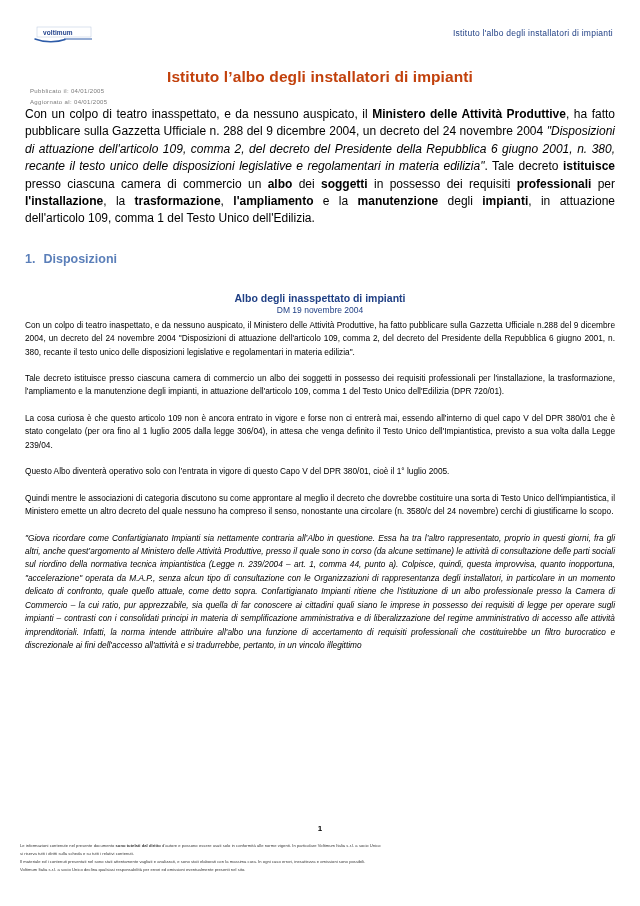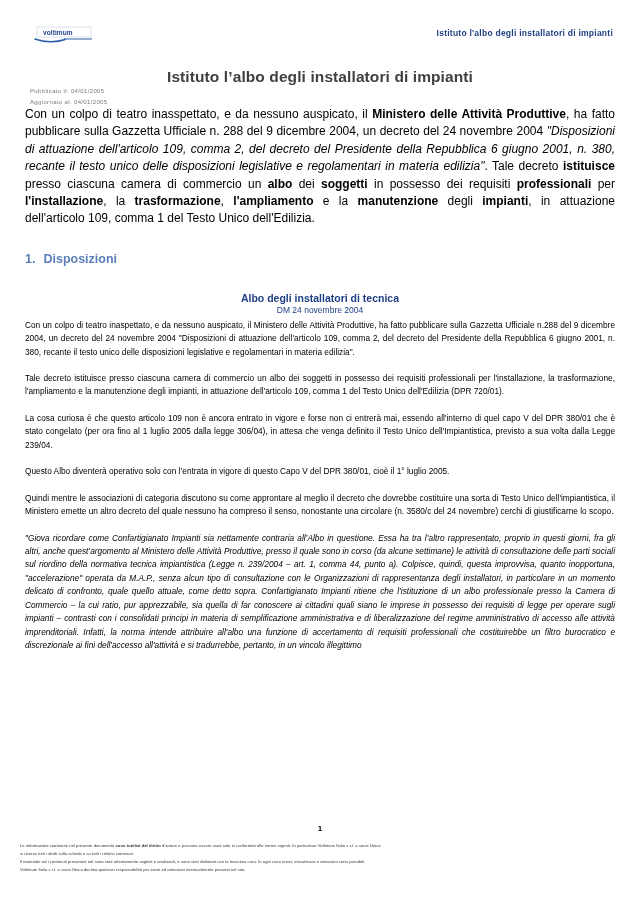--- a/index.html
+++ b/index.html
@@ -37,33 +37,33 @@
     width: 62px;
     height: 17px;
   }
   .logo svg { display: block; }
 
   .header-title {
     position: absolute;
     right: 2px;
     top: 28px;
     font-size: 8.5px;
-    font-weight: bold;
+    font-weight: normal;
     color: #1F3F84;
     letter-spacing: 0.25px;
     white-space: nowrap;
     text-align: right;
   }
 
   
   .main-title {
     text-align: center;
     font-size: 15.5px;
     font-weight: bold;
-    color: #404040;
+    color: #c2410c;
     margin-top: 22px;
     letter-spacing: 0.1px;
   }
   .byline {
     text-align: center;
     font-size: 13.5px;
     color: #1F3F84;
     margin-top: 16px;
     font-weight: bold;
   }
@@ -187,22 +187,22 @@
     <div>Aggiornato al: 04/01/2005</div>
   </div>
 
   <div class="intro"><span>Con un colpo di teatro inasspettato, e da nessuno auspicato, il </span><b>Ministero delle Attività Produttive</b><span>, ha fatto pubblicare sulla Gazzetta Ufficiale n. 288 del 9 dicembre 2004, un decreto del 24 novembre 2004 </span><i>"Disposizioni di attuazione dell'articolo 109, comma 2, del decreto del Presidente della Repubblica 6 giugno 2001, n. 380, recante il testo unico delle disposizioni legislative e regolamentari in materia edilizia"</i><span>. Tale decreto </span><b>istituisce</b><span> presso ciascuna camera di commercio un </span><b>albo</b><span> dei </span><b>soggetti</b><span> in possesso dei requisiti </span><b>professionali</b><span> per </span><b>l'installazione</b><span>, la </span><b>trasformazione</b><span>, </span><b>l'ampliamento</b><span> e la </span><b>manutenzione</b><span> degli </span><b>impianti</b><span>, in attuazione dell'articolo 109, comma 1 del Testo Unico dell'Edilizia.</span></div>
 
   <div class="section-heading">
     <span class="num">1.</span><span>Disposizioni</span>
   </div>
 
   <div class="sub-block">
-    <div class="sub-title">Albo degli installatori di tecnica</div>
-    <div class="sub-subtitle">DM 24 novembre 2004</div>
+    <div class="sub-title">Albo degli inasspettato di impianti</div>
+    <div class="sub-subtitle">DM 19 novembre 2004</div>
   </div>
 
   <div class="body-text" id="body-text">
       <p>Con un colpo di teatro inaspettato, e da nessuno auspicato, il Ministero delle Attività Produttive, ha fatto pubblicare sulla Gazzetta Ufficiale n.288 del 9 dicembre 2004, un decreto del 24 novembre 2004 "Disposizioni di attuazione dell'articolo 109, comma 2, del decreto del Presidente della Repubblica 6 giugno 2001, n. 380, recante il testo unico delle disposizioni legislative e regolamentari in materia edilizia".</p>
       <p>Tale decreto istituisce presso ciascuna camera di commercio un albo dei soggetti in possesso dei requisiti professionali per l'installazione, la trasformazione, l'ampliamento e la manutenzione degli impianti, in attuazione dell'articolo 109, comma 1 del Testo Unico dell'Edilizia (DPR 720/01).</p>
       <p>La cosa curiosa è che questo articolo 109 non è ancora entrato in vigore e forse non ci entrerà mai, essendo all'interno di quel capo V del DPR 380/01 che è stato congelato (per ora fino al 1 luglio 2005 dalla legge 306/04), in attesa che venga definito il Testo Unico dell'Impiantistica, previsto a sua volta dalla Legge 239/04.</p>
       <p>Questo Albo diventerà operativo solo con l’entrata in vigore di questo Capo V del DPR 380/01, cioè il 1° luglio 2005.</p>
       <p>Quindi mentre le associazioni di categoria discutono su come approntare al meglio il decreto che dovrebbe costituire una sorta di Testo Unico dell'impiantistica, il Ministero emette un altro decreto del quale nessuno ha compreso il senso, nonostante una circolare (n. 3580/c del 24 novembre) cerchi di giustificarne lo scopo.</p>
       <p class="quote">"Giova ricordare come Confartigianato Impianti sia nettamente contraria all’Albo in questione. Essa ha tra l’altro rappresentato, proprio in questi giorni, fra gli altri, anche quest’argomento al Ministero delle Attività Produttive, presso il quale sono in corso (da alcune settimane) le attività di consultazione delle parti sociali sul riordino della normativa tecnica impiantistica (Legge n. 239/2004 – art. 1, comma 44, punto a). Colpisce, quindi, questa improvvisa, quanto inopportuna, "accelerazione" operata da M.A.P., senza alcun tipo di consultazione con le Organizzazioni di rappresentanza degli installatori, in particolare in un momento delicato di confronto, quale quello attuale, come detto sopra. Confartigianato Impianti ritiene che l’istituzione di un albo professionale presso la Camera di Commercio – la cui ratio, pur apprezzabile, sia quella di far conoscere ai cittadini quali siano le imprese in possesso dei requisiti di legge per operare sugli impianti – contrasti con i consolidati principi in materia di semplificazione amministrativa e di liberalizzazione del regime amministrativo di accesso alle attività imprenditoriali. Infatti, la norma intende attribuire all'albo una funzione di accertamento di requisiti professionali che costituirebbe un filtro burocratico e discrezionale ai fini dell'accesso all'attività e si tradurrebbe, pertanto, in un vincolo illegittimo</p>
     </div>

